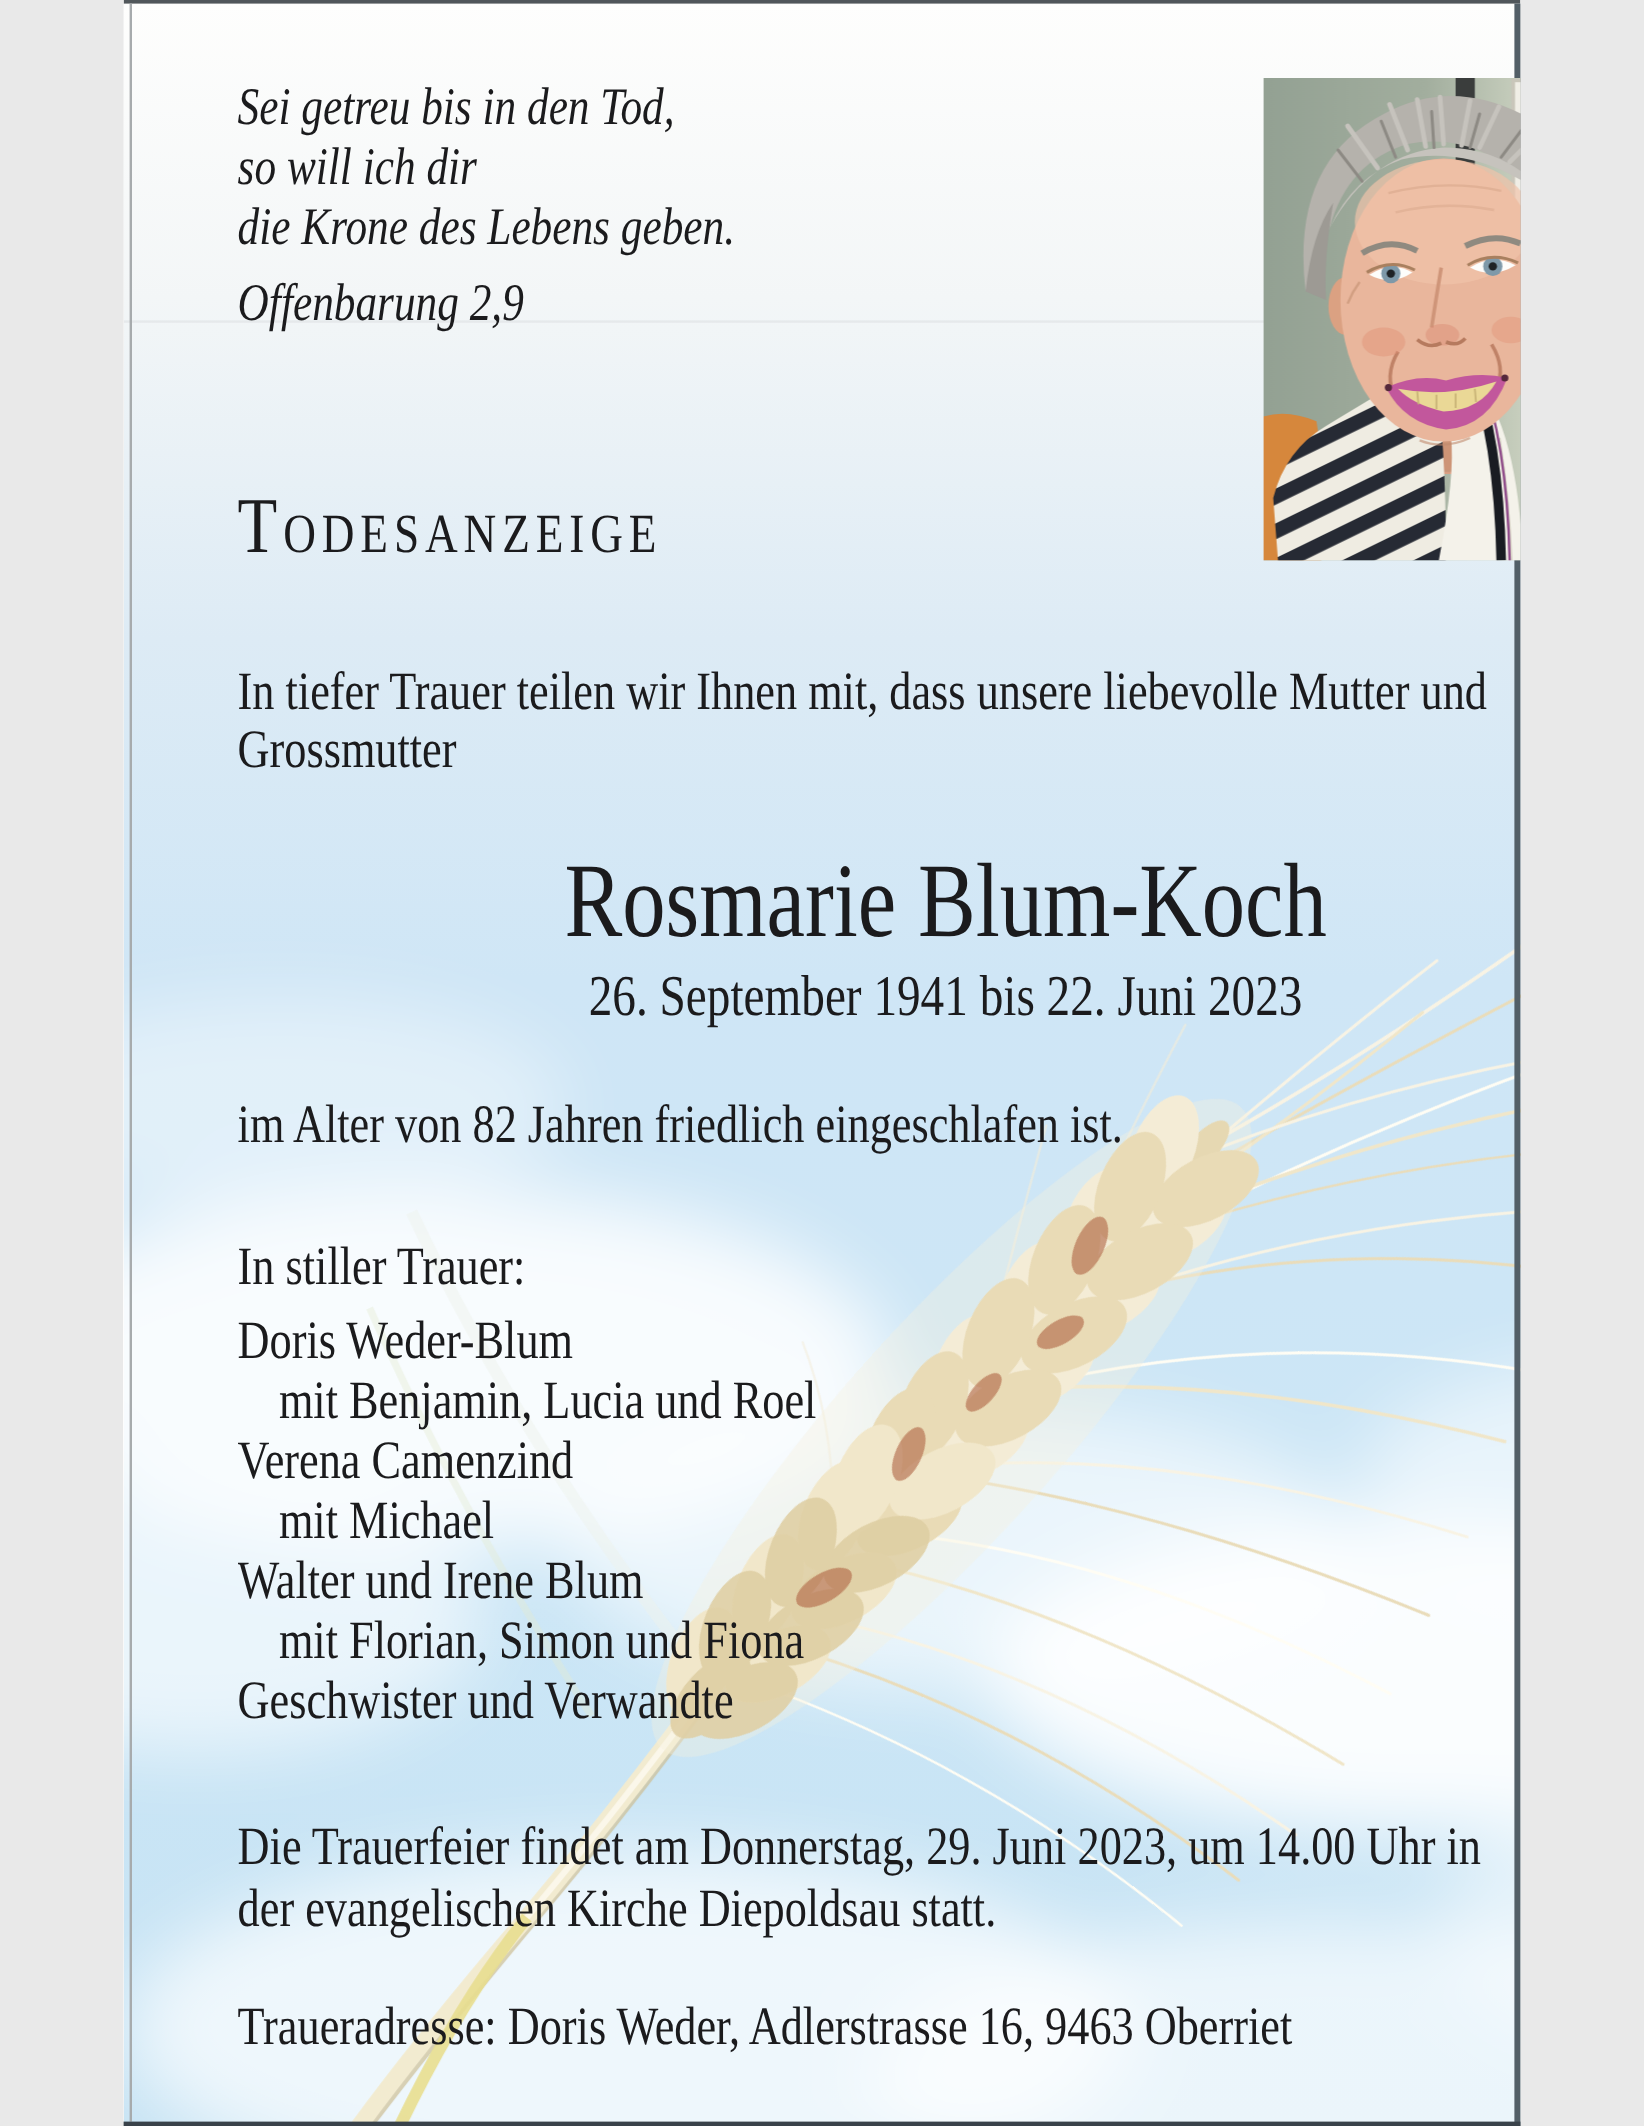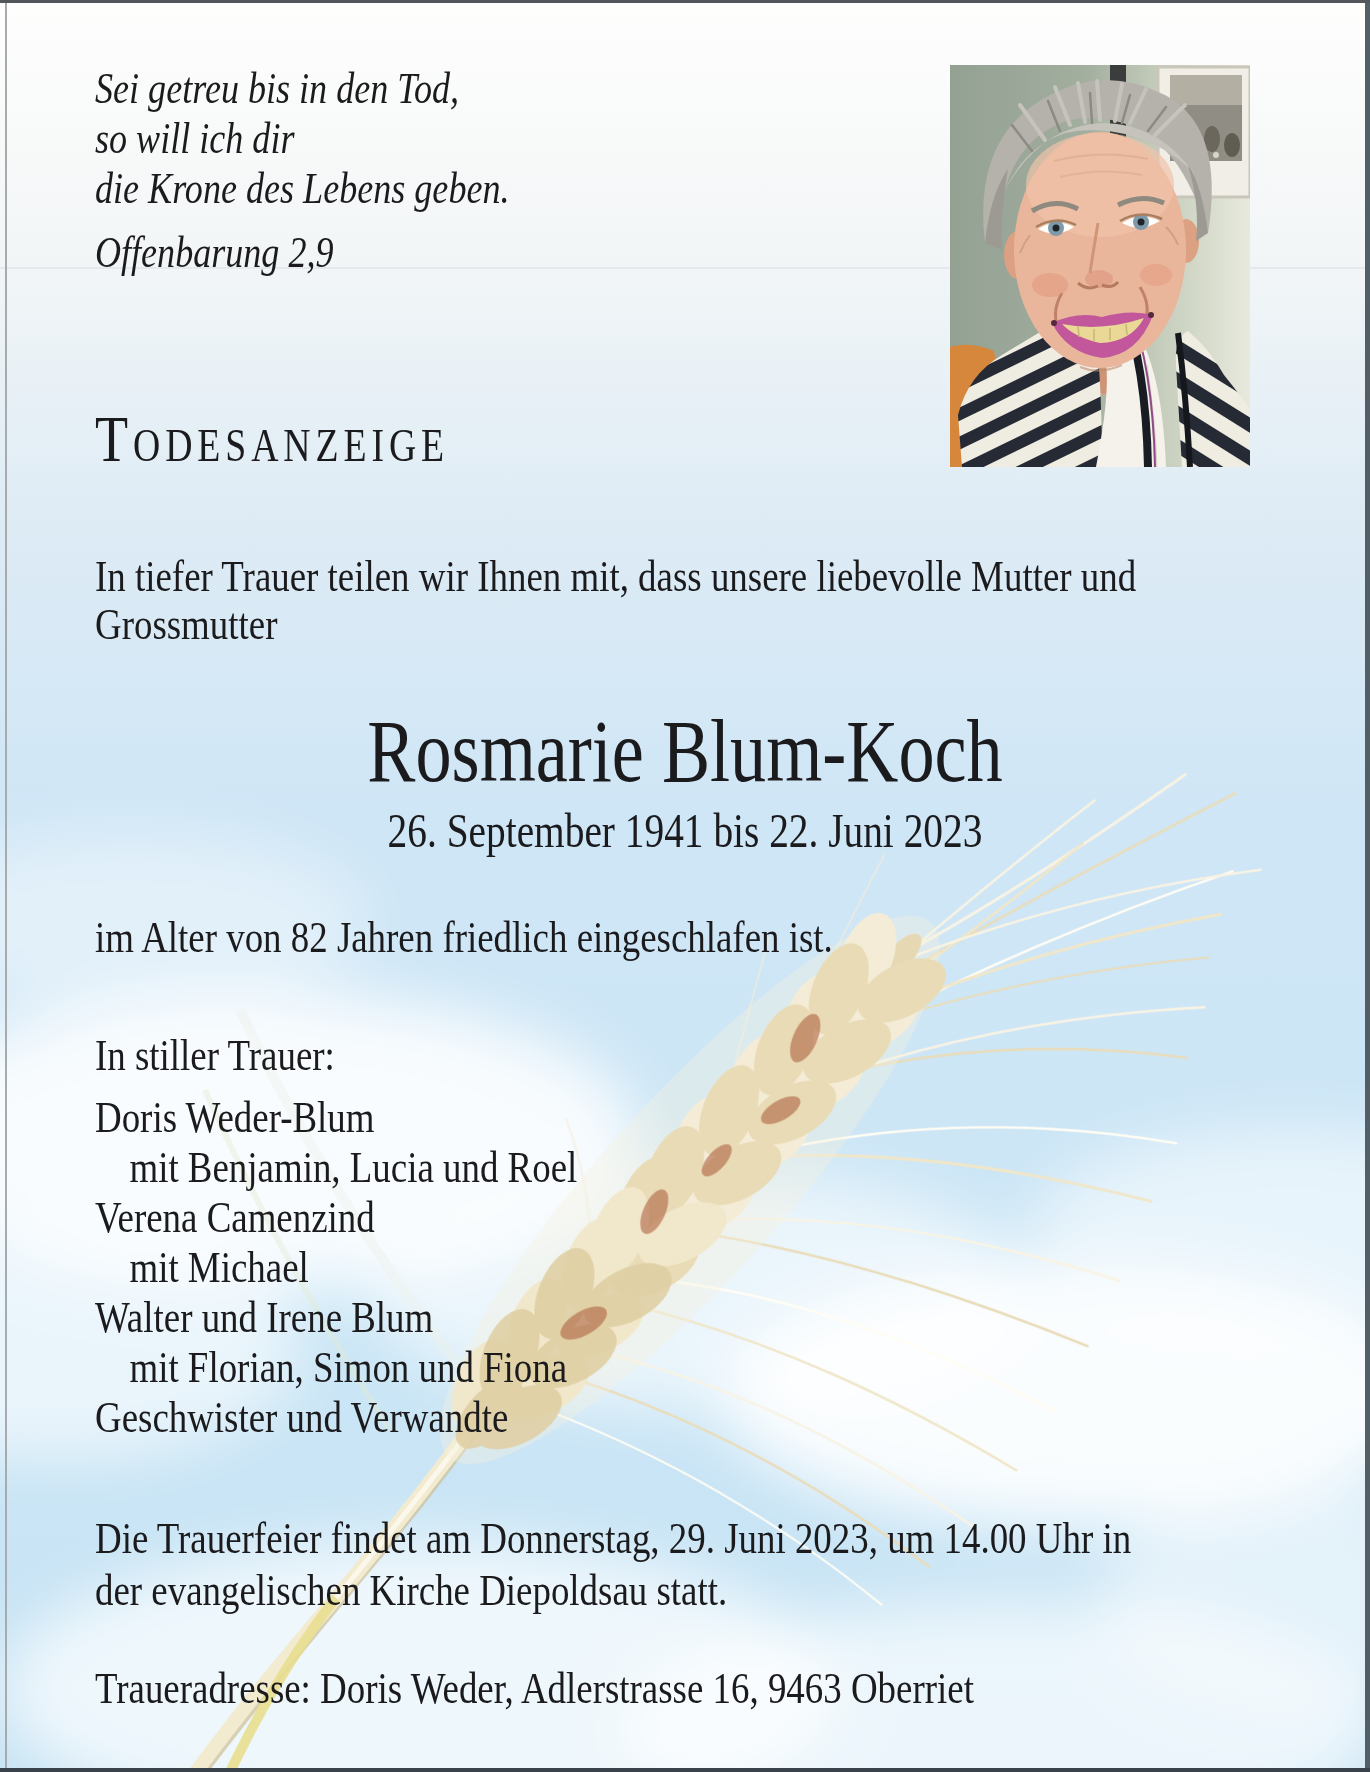--- a/index.html
+++ b/index.html
@@ -1,18 +1,18 @@
 <!DOCTYPE html>
 <html><head>
 <meta charset="utf-8">
 <style>
   html,body{margin:0;padding:0;background:#e9e9e9;}
   .page{
     position:relative;
-    width:1370px;height:1772px;
+    width:1164px;height:1772px;
     margin:0 auto;
     overflow:hidden;
     background:#fdfdfd;
     font-family:"Liberation Serif", serif;
     color:#1b1b1d;
   }
   .bg-svg{position:absolute;left:0;top:0;width:1370px;height:1772px;}
   
   .b-top{position:absolute;left:0;top:0;width:100%;height:3px;background:#51575b;}
   .b-left{position:absolute;left:5px;top:3px;bottom:4px;width:2px;background:#a7abad;}

